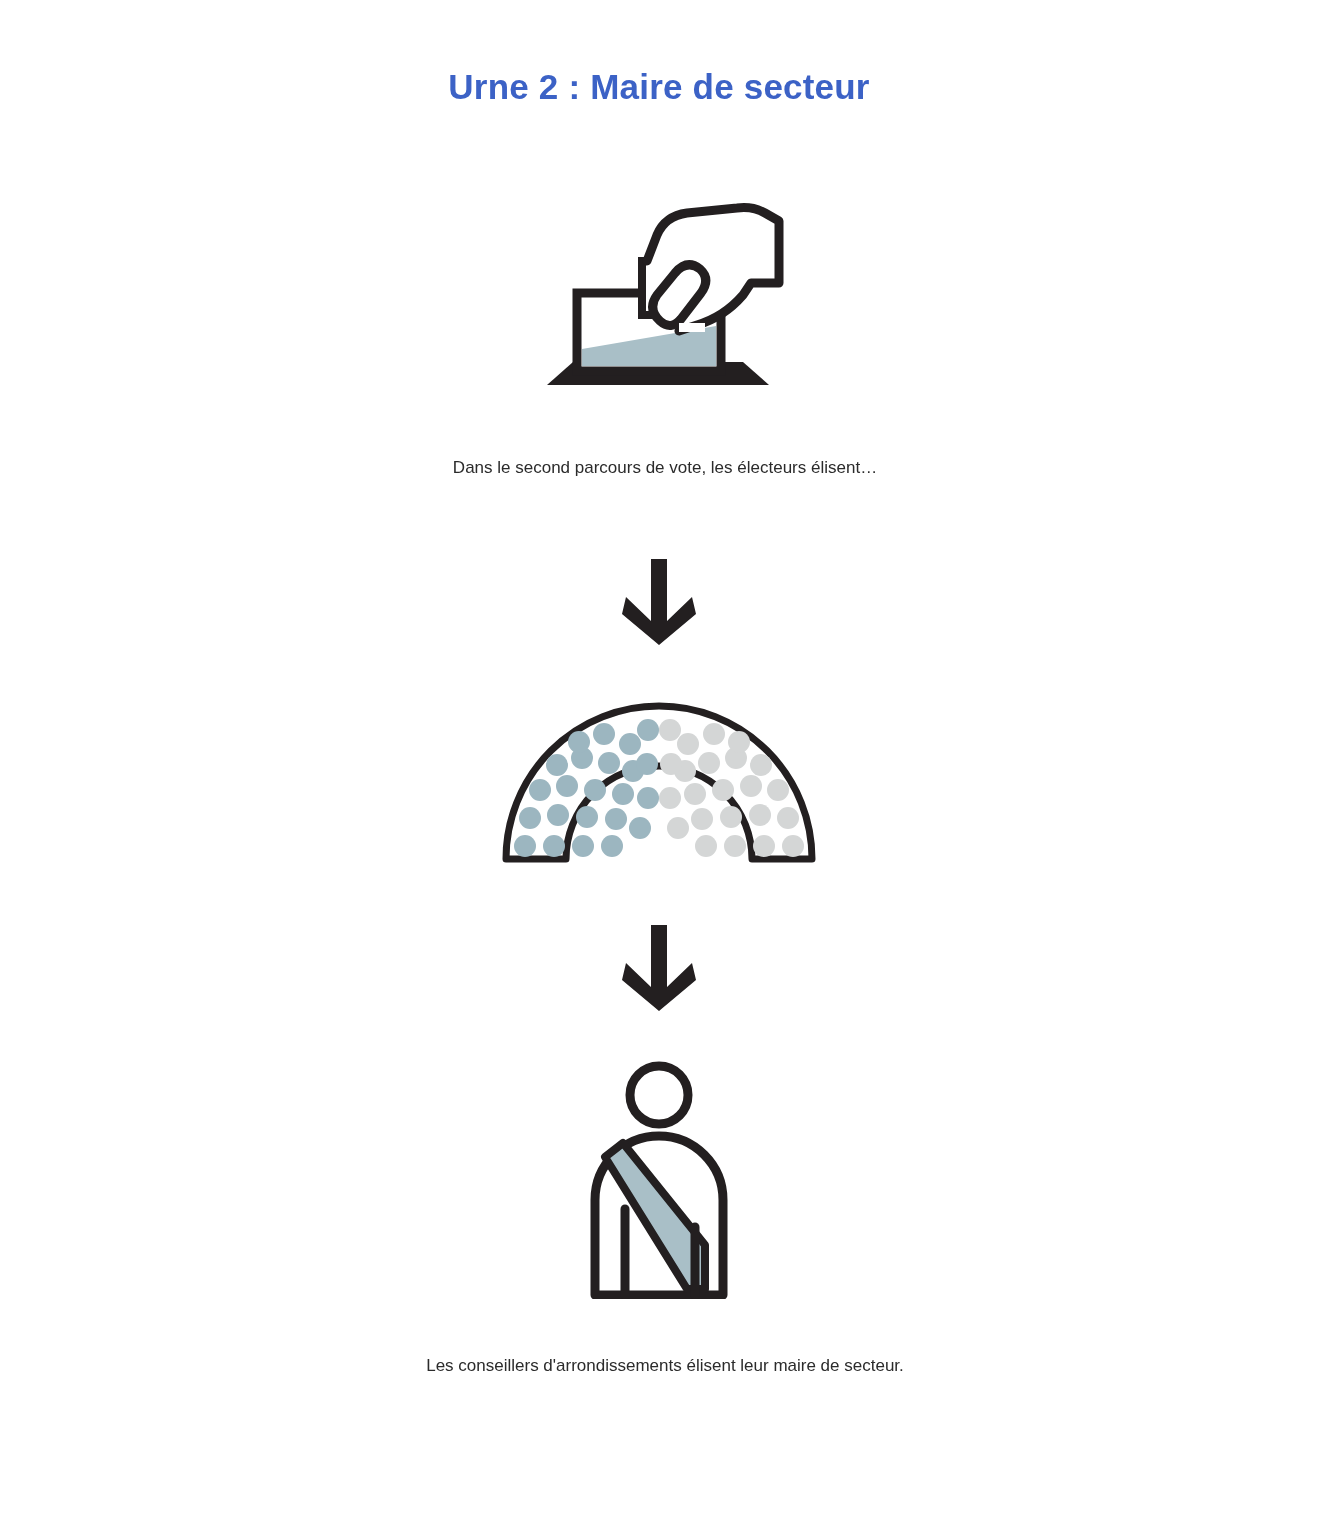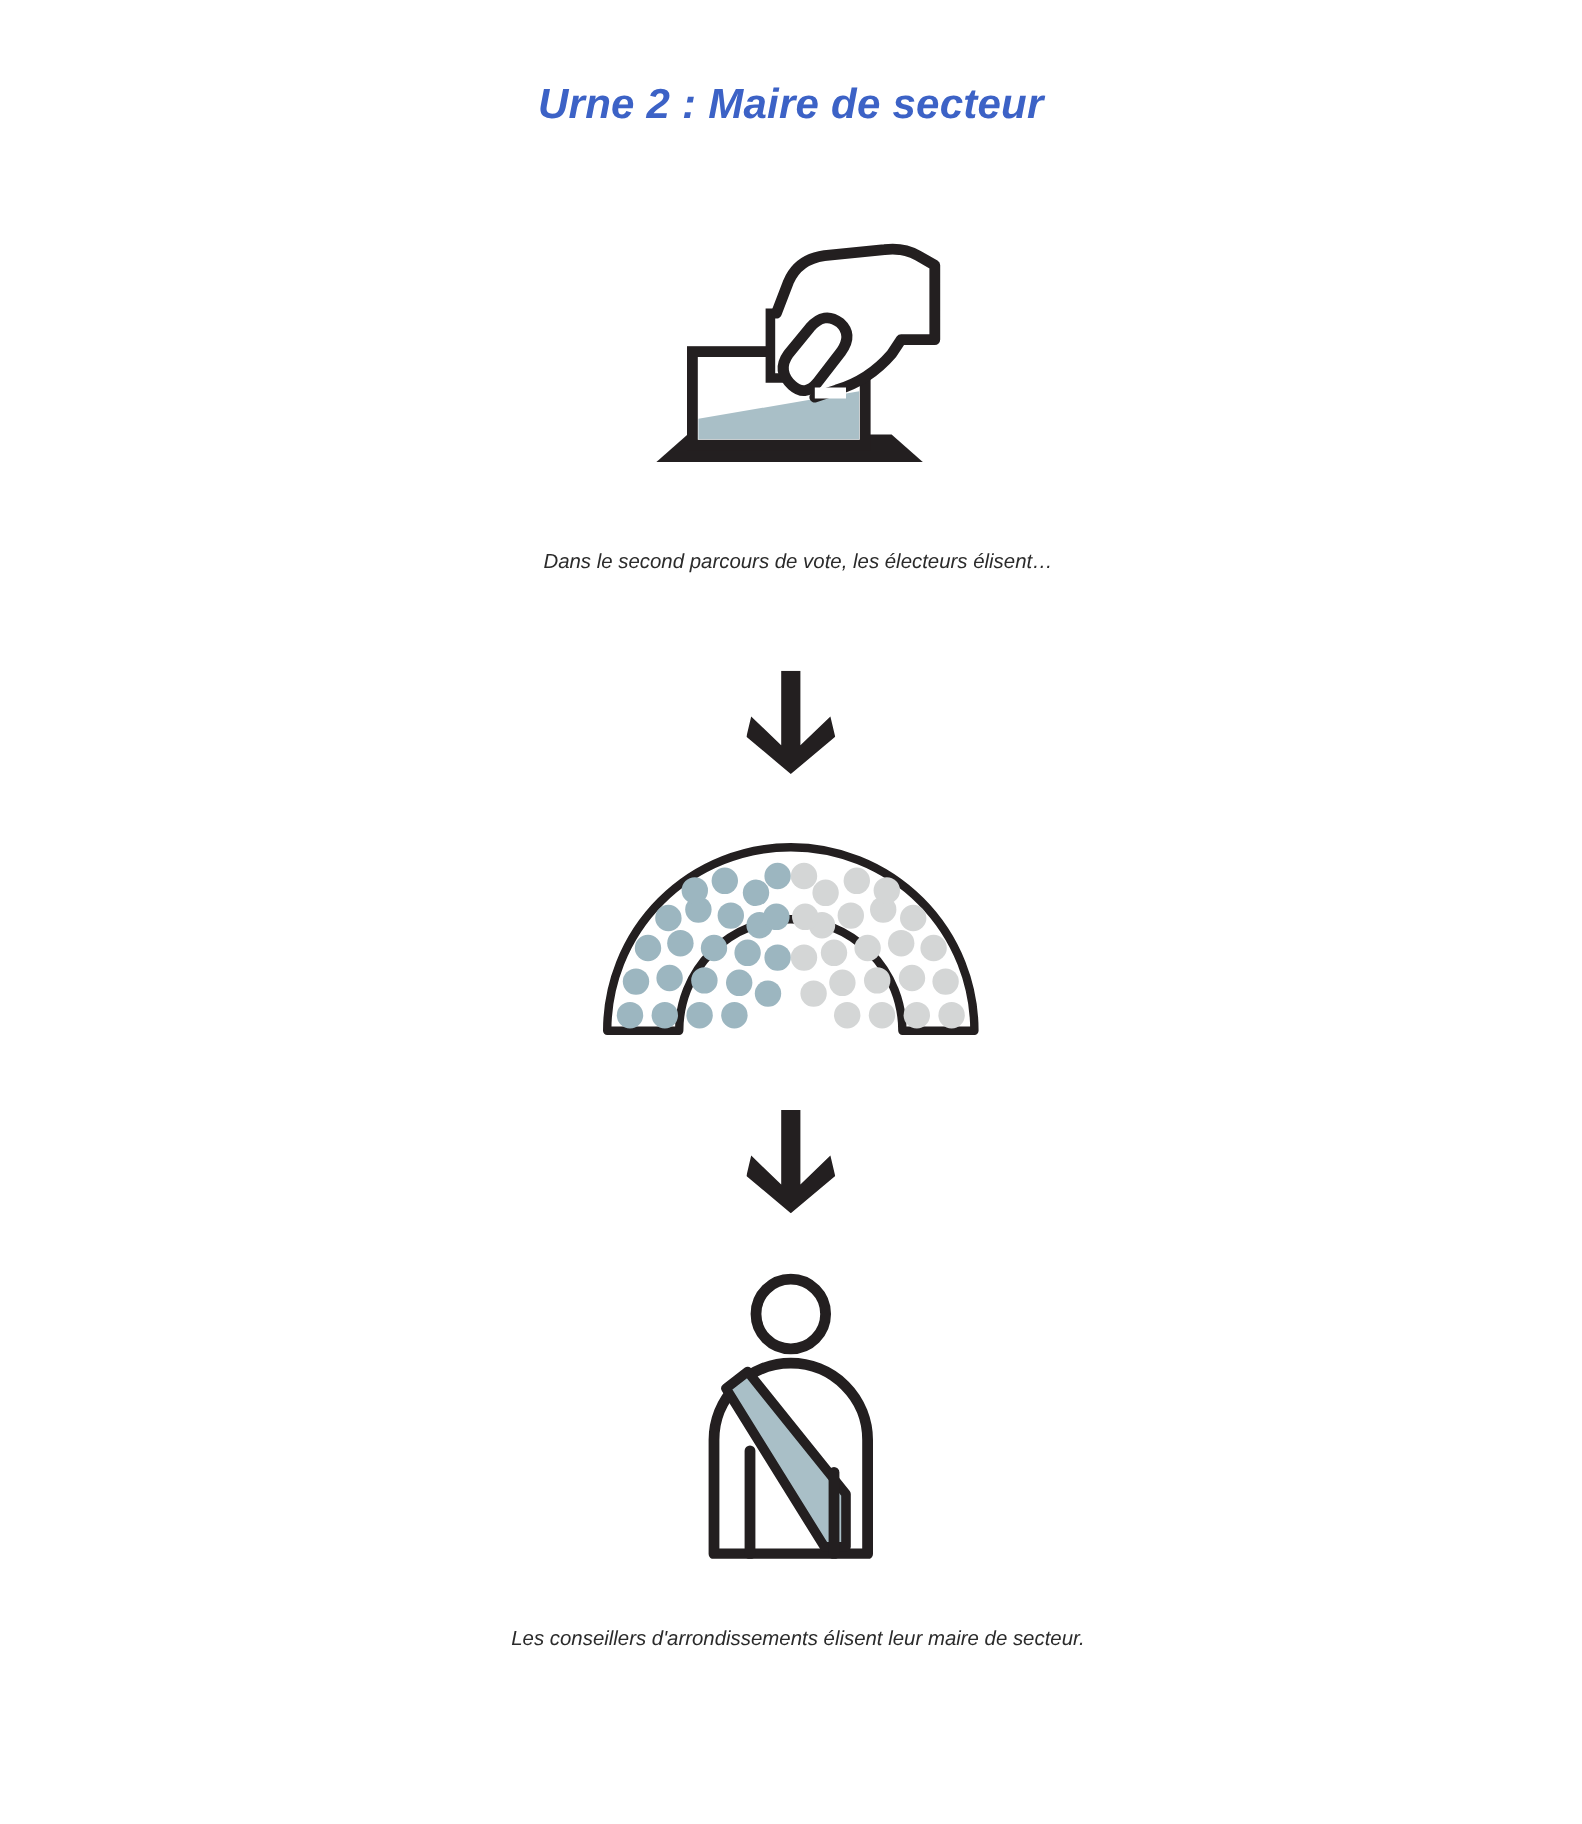--- a/index.html
+++ b/index.html
@@ -17,21 +17,20 @@
   }
 
   .infographic {
     position: relative;
     width: 1318px;
     height: 1520px;
     display: flex;
     flex-direction: column;
     align-items: center;
     box-sizing: border-box;
-    font-style: italic;
   }
 
   
   .title {
     margin-top: 66px;
     font-size: 35px;
     font-weight: bold;
     letter-spacing: 0.2px;
     color: #3c62c6;
     text-align: center;

